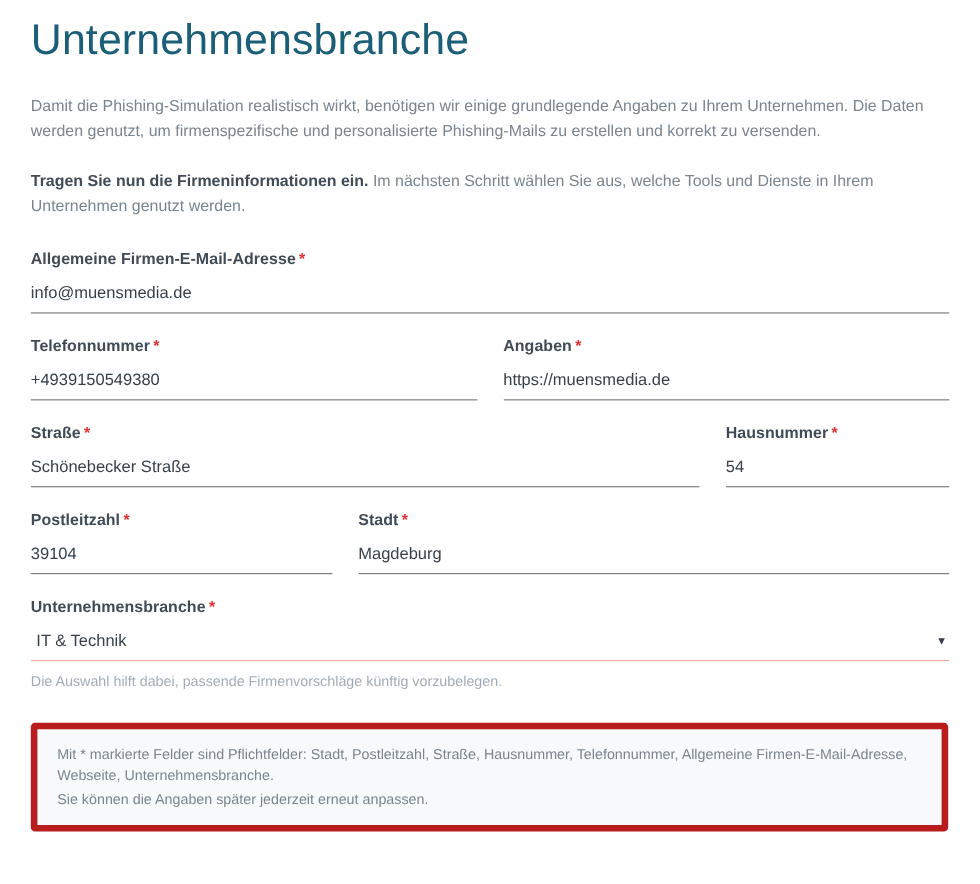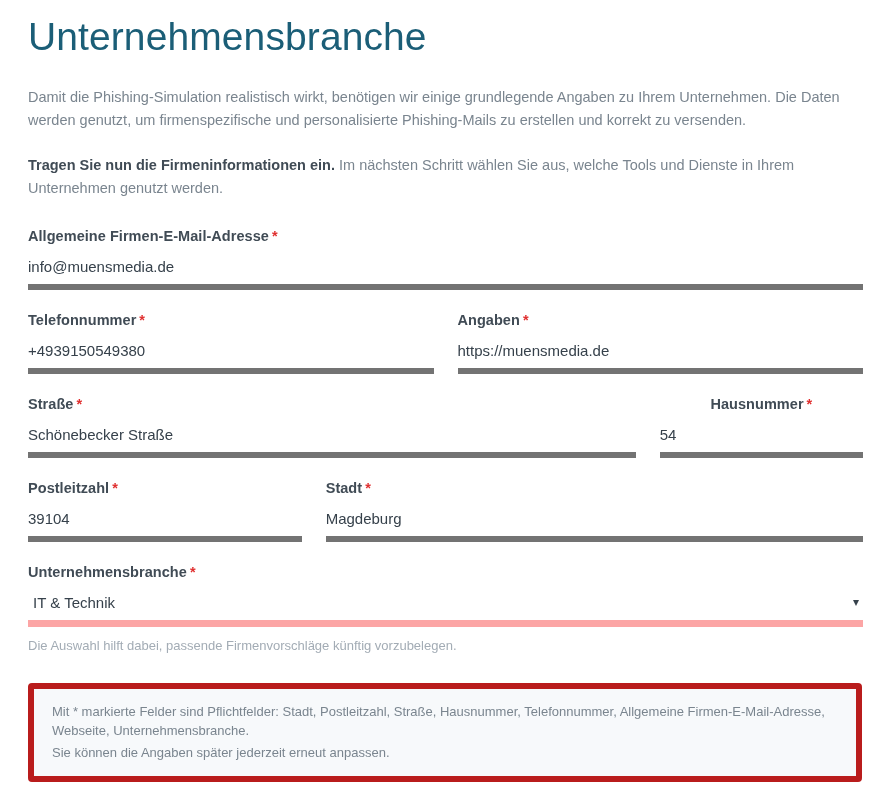--- a/index.html
+++ b/index.html
@@ -61,40 +61,40 @@
     margin-bottom: 14px;
     letter-spacing: 0.05px;
   }
   .req {
     color: #e03030;
     font-weight: bold;
     margin-left: 3px;
   }
   .field-input {
     border: none;
-    border-bottom: 6px solid #737373;
+    border-bottom: 1px solid #737373;
     background: transparent;
     font-family: "Liberation Sans", sans-serif;
     font-size: 15px;
     color: #36414b;
     padding: 0 0 9px 0;
     outline: none;
     width: 100%;
     box-sizing: border-box;
   }
   .field-input::placeholder { color: #b3bbc3; }
   .select-wrap {
     position: relative;
     width: 100%;
   }
   .field-select {
     -webkit-appearance: none;
     appearance: none;
     border: none;
-    border-bottom: 7px solid #fca5a5;
+    border-bottom: 1px solid #fca5a5;
     background: transparent;
     font-family: "Liberation Sans", sans-serif;
     font-size: 15px;
     color: #36414b;
     padding: 0 24px 9px 5px;
     outline: none;
     width: 100%;
     box-sizing: border-box;
   }
   .chevron {
@@ -122,21 +122,21 @@
     color: #7a858f;
     max-width: 834px;
     box-sizing: border-box;
   }
   .notice-line2 { margin-top: 3px; }
 
   
   .w-full  { width: 836px; }
   .w-half  { width: 406px; }
   .w-street{ width: 616px; }
-  .w-house { width: 206px; align-items: center; }
+  .w-house { width: 206px; }
   .w-plz   { width: 274px; }
   .w-city  { width: 538px; }
 </style>
 </head>
 <body>
 
 <div class="page">
 
   <h1 class="page-title">Unternehmensbranche</h1>
 

